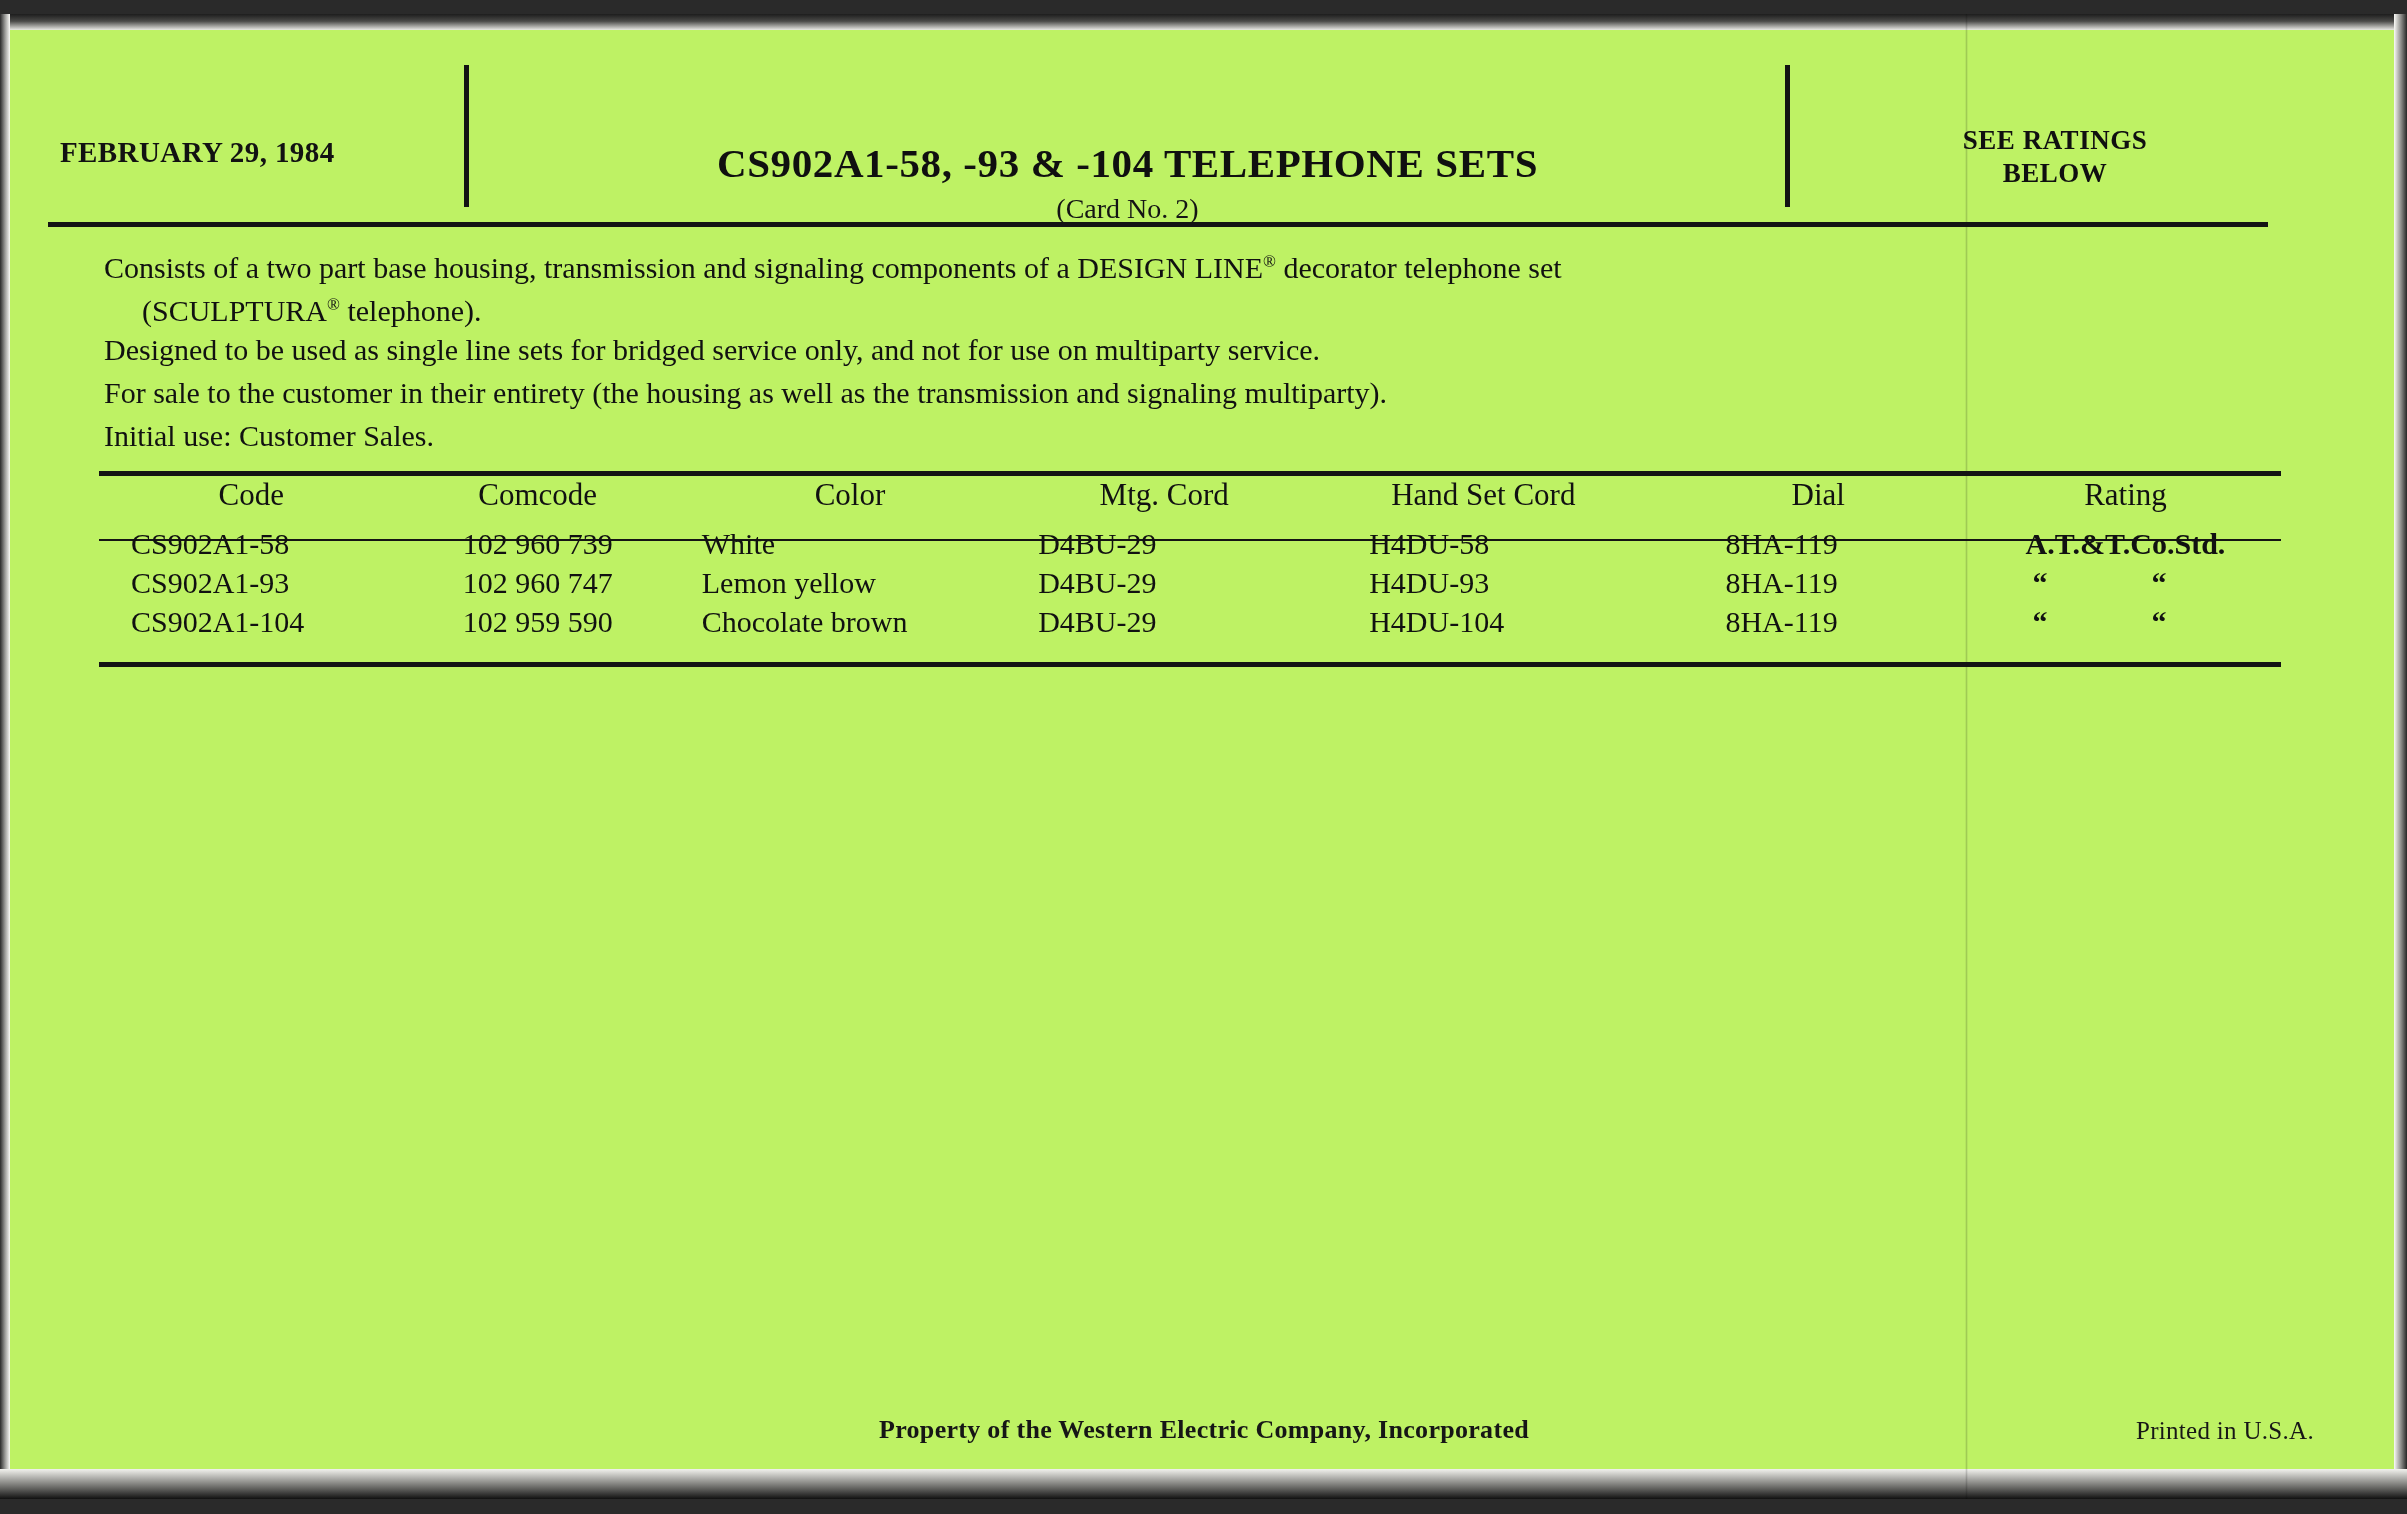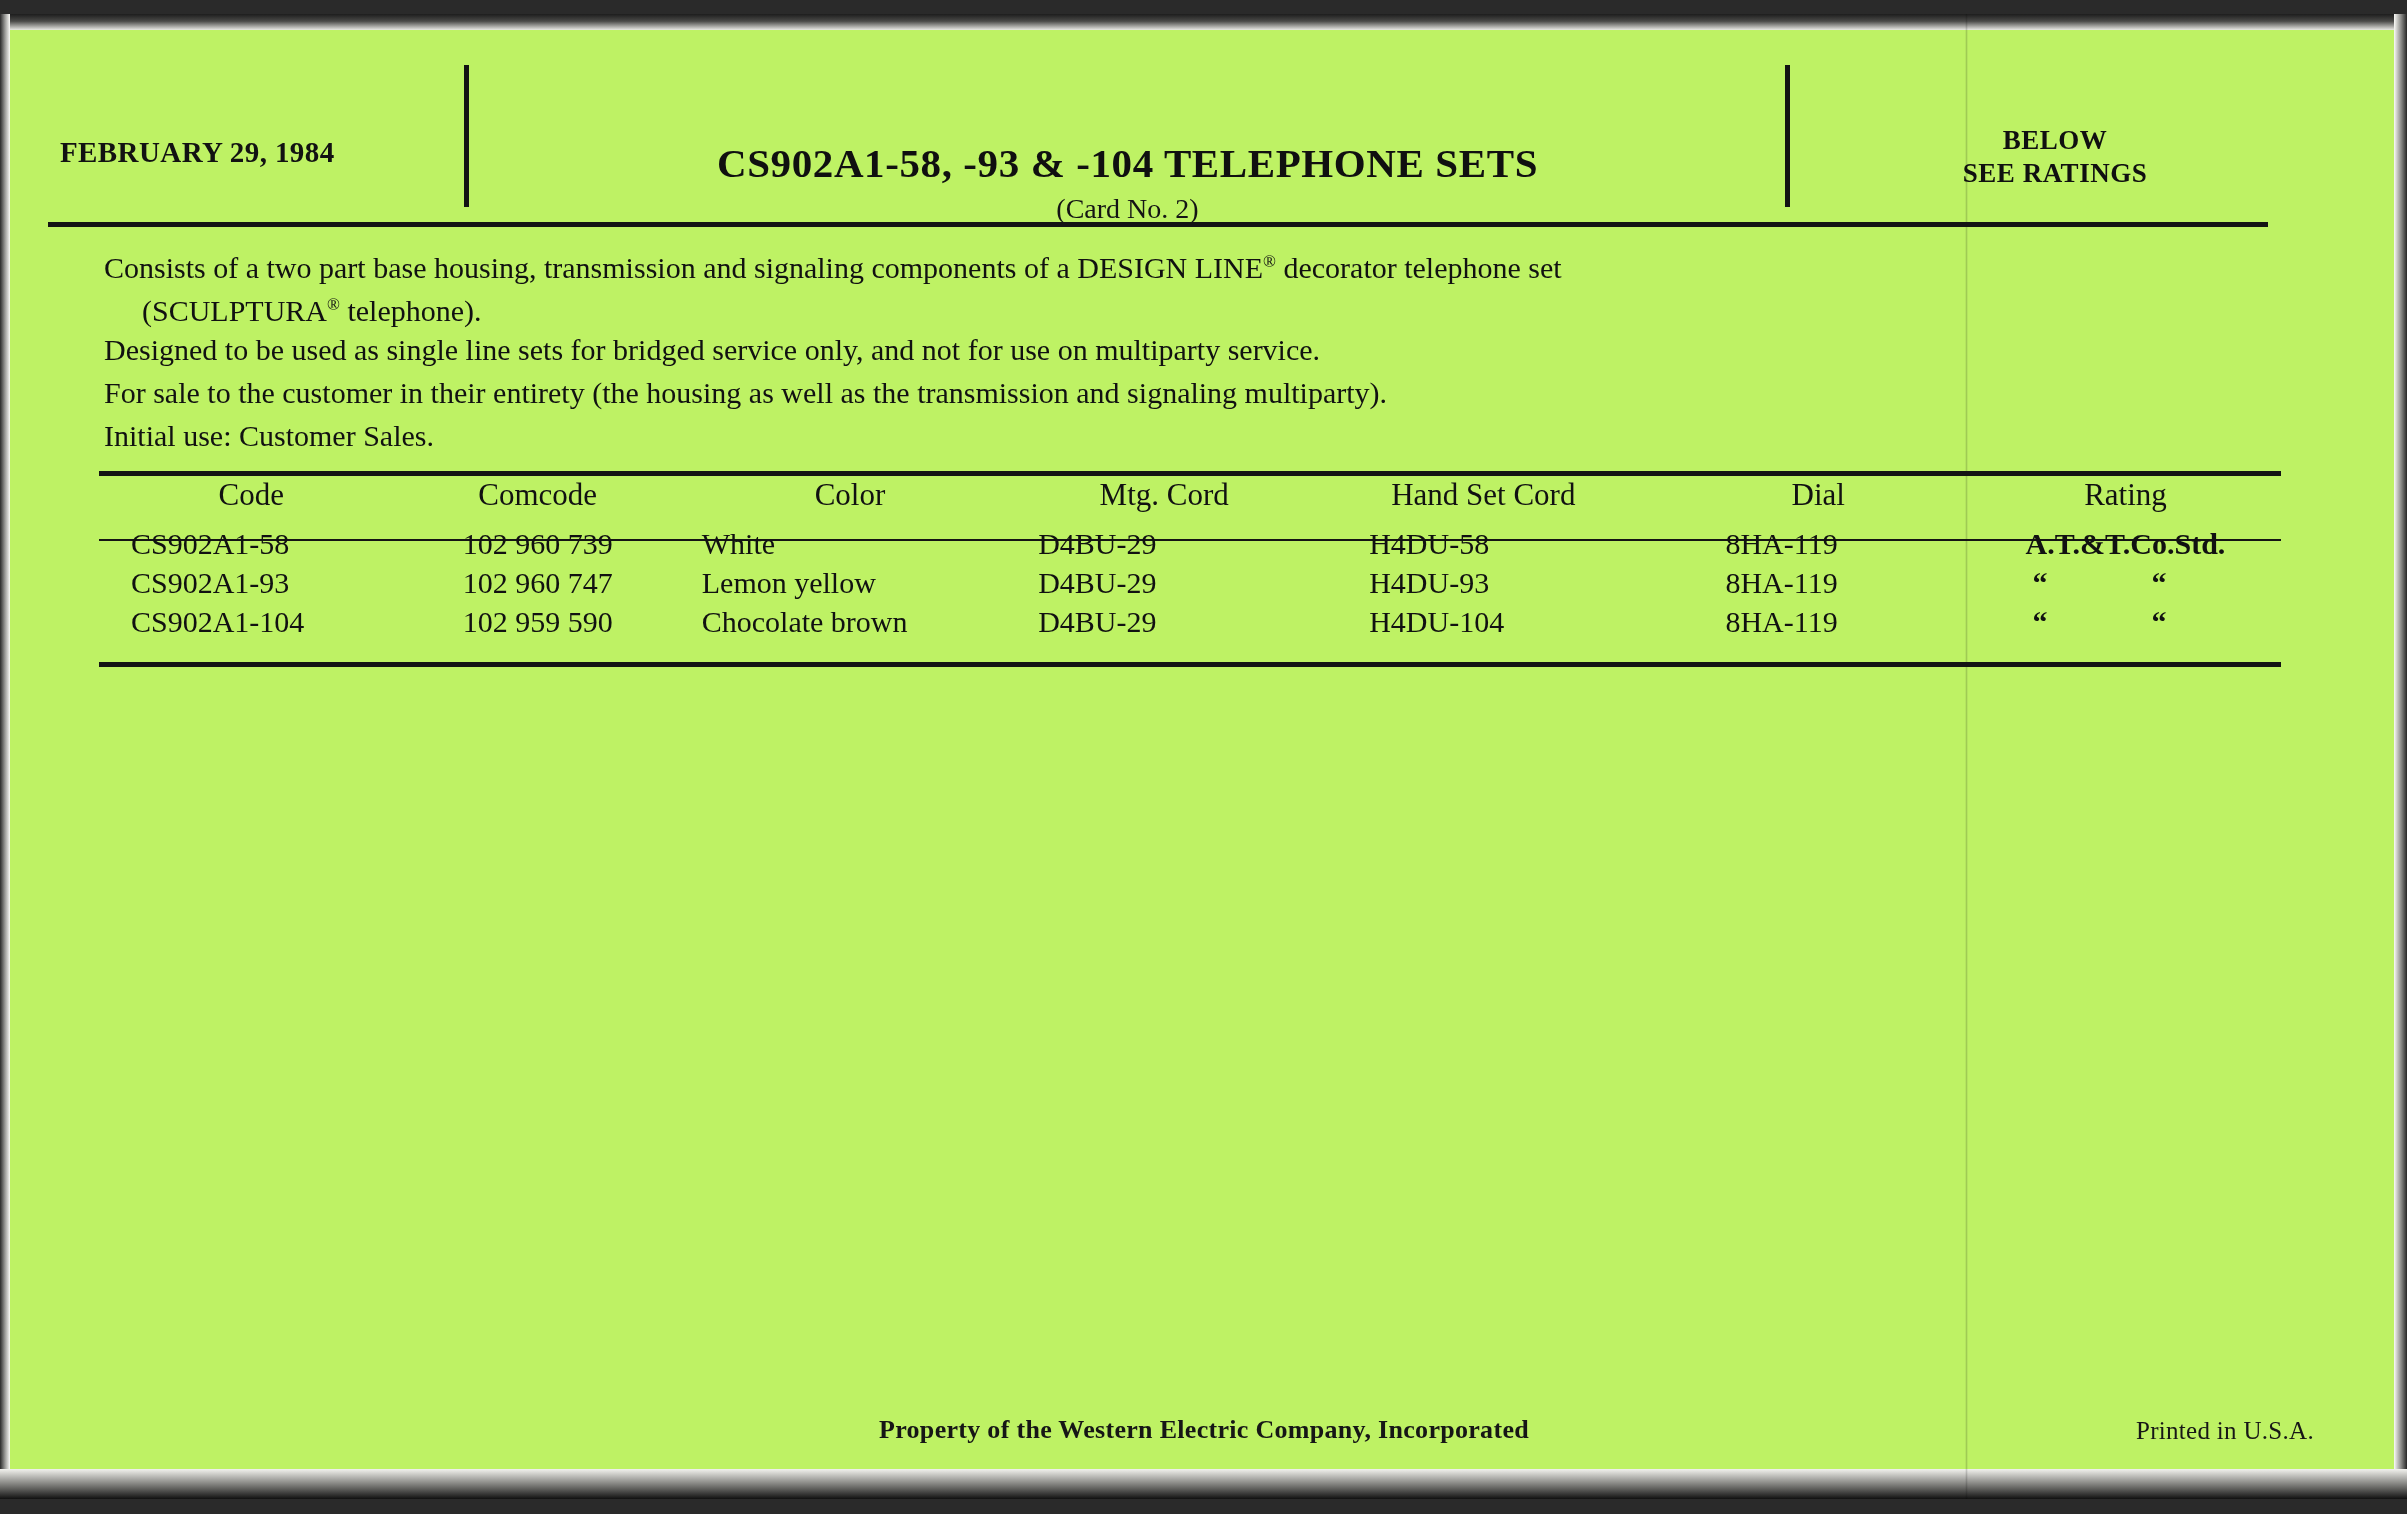--- a/index.html
+++ b/index.html
@@ -259,22 +259,22 @@
   <div class="edge-bottom"></div>
   <div class="fold"></div>
 
   <div id="header">
     <div class="hdr-date">FEBRUARY 29, 1984</div>
     <div class="hdr-rule-left"></div>
     <div class="hdr-title">CS902A1-58, -93 &amp; -104 TELEPHONE SETS</div>
     <div class="hdr-subtitle">(Card No. 2)</div>
     <div class="hdr-rule-right"></div>
     <div class="hdr-right">
+      <div>SEE RATINGS</div>
       <div>BELOW</div>
-      <div>SEE RATINGS</div>
     </div>
   </div>
   <div class="hdr-bottom-line"></div>
 
   <div id="description">
     <span class="desc-line justify"><span>Consists of a two part base housing, transmission and signaling components of a DESIGN LINE</span><sup class="reg">®</sup><span> decorator telephone set</span></span>
     <span class="desc-indent"><span>(SCULPTURA</span><sup class="reg">®</sup><span> telephone).</span></span>
     <span class="desc-line">Designed to be used as single line sets for bridged service only, and not for use on multiparty service.</span>
     <span class="desc-line">For sale to the customer in their entirety (the housing as well as the transmission and signaling multiparty).</span>
     <span class="desc-line">Initial use: Customer Sales.</span>

